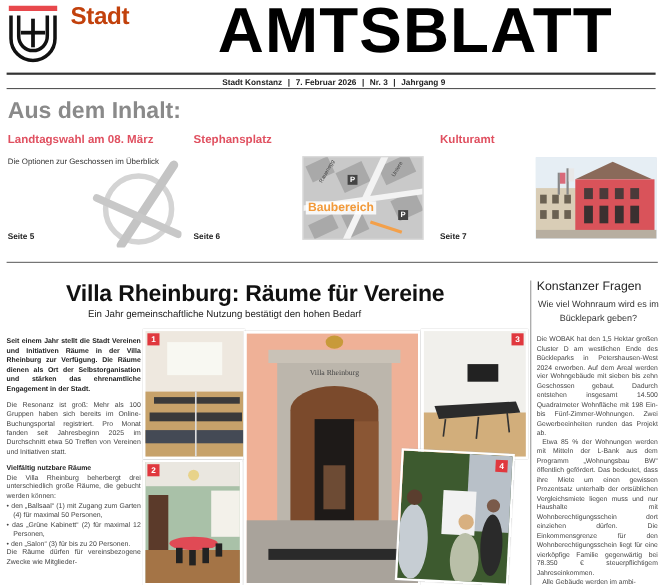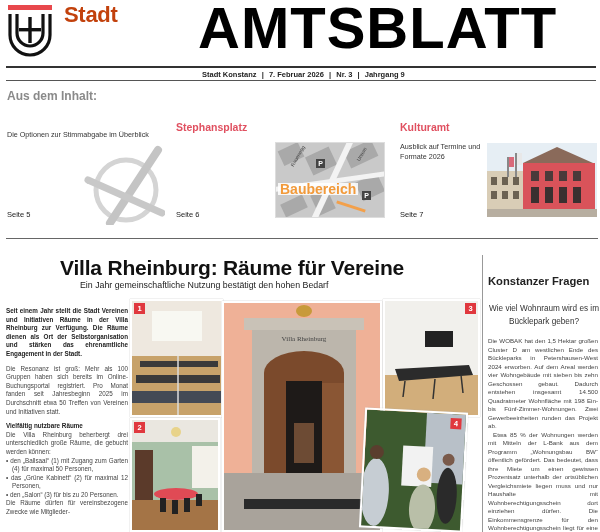--- a/index.html
+++ b/index.html
@@ -10,34 +10,34 @@
   .masthead { position: absolute; left: 0; top: 0; width: 600px; height: 64px; }
   .logo { position: absolute; left: 6px; top: 5px; width: 48px; height: 52px; }
   .logo-text { position: absolute; left: 64px; top: 3px; font-weight: 700; font-size: 22px; line-height: 23px; letter-spacing: -0.3px; color: #c2410c; }
   .title { position: absolute; left: 198px; top: -4px; font-weight: 700; font-size: 58px; letter-spacing: 1px; color: #000; line-height: 64px; }
   .rule-top { position: absolute; left: 6px; top: 66px; width: 590px; height: 2px; background: #333; }
   .issue-line { position: absolute; left: 202px; top: 70px; font-size: 7.5px; font-weight: 700; color: #222; }
   .issue-line .sep { padding: 0 3px; }
   .rule-bottom { position: absolute; left: 6px; top: 80px; width: 590px; height: 1px; background: #555; }
 
   
-  .contents-title { position: absolute; left: 7px; top: 89px; font-size: 12px; font-weight: 700; color: #8a8a8a; }
+  .contents-title { position: absolute; left: 7px; top: 89px; font-size: 21px; font-weight: 700; color: #8a8a8a; }
   .teaser { position: absolute; top: 121px; }
   .teaser .head { font-size: 10.5px; font-weight: 700; color: #e05060; white-space: nowrap; }
   .teaser .desc { font-size: 7.2px; line-height: 10px; color: #333; margin-top: 9px; }
-  .teaser .page { position: absolute; top: 89px; font-size: 7.5px; font-weight: 400; color: #222; white-space: nowrap; }
+  .teaser .page { position: absolute; top: 89px; font-size: 7.5px; font-weight: 700; color: #222; white-space: nowrap; }
   .t1 { left: 7px; width: 160px; }
   .t2 { left: 176px; width: 95px; }
   .t3 { left: 400px; width: 85px; }
 
   .ballot-x { position: absolute; left: 80px; top: 145px; width: 85px; height: 80px; }
   .map { position: absolute; left: 275px; top: 142px; width: 110px; height: 76px; background: #c9c9c9; overflow: hidden; border: 1px solid #ddd; }
   .map .blk { position: absolute; background: #a9a9a9; }
   .map .road { position: absolute; background: #f3f3f3; }
-  .map .lbl { position: absolute; left: 2px; top: 40px; font-size: 14px; font-weight: 700; color: #f29a3a; background: rgba(255,255,255,0.85); padding: 0 2px; line-height: 12px; }
+  .map .lbl { position: absolute; left: 2px; top: 40px; font-size: 11px; font-weight: 700; color: #f29a3a; background: rgba(255,255,255,0.85); padding: 0 2px; line-height: 12px; }
   .map .park { position: absolute; width: 9px; height: 9px; background: #444; color: #fff; font-size: 7px; font-weight: 700; text-align: center; line-height: 9px; }
   .map .orange-line { position: absolute; left: 60px; top: 62px; width: 30px; height: 3px; background: #f3a04a; transform: rotate(18deg); }
   .map .street { position: absolute; font-size: 5px; color: #444; transform: rotate(-60deg); }
   .kultur-photo { position: absolute; left: 487px; top: 143px; width: 110px; height: 74px; overflow: hidden; background: #dbe6ee; }
 
   .rule-mid { position: absolute; left: 6px; top: 238px; width: 592px; height: 1px; background: #666; }
 
   
   .feature-title { position: absolute; left: 60px; top: 256px; font-size: 21px; font-weight: 700; color: #111; letter-spacing: -0.2px; white-space: nowrap; }
   .feature-sub { position: absolute; left: 80px; top: 280px; font-size: 8.8px; color: #222; white-space: nowrap; }
@@ -48,22 +48,22 @@
   .col-left .subhead { font-weight: 700; color: #222; }
   .col-left ul { list-style: none; }
   .col-left li { padding-left: 6px; text-indent: -6px; }
 
   .photos { position: absolute; left: 130px; top: 297px; width: 350px; height: 235px; }
   .photo { position: absolute; overflow: hidden; border: 2px solid #fff; box-shadow: 0 0 1px #aaa; }
   .badge { position: absolute; width: 11px; height: 11px; background: #e0383e; color: #fff; font-size: 7.5px; font-weight: 700; text-align: center; line-height: 11px; z-index: 3; }
 
   
   .sidebar { position: absolute; left: 482px; top: 255px; width: 118px; height: 277px; border-left: 1px solid #999; padding-left: 5px; }
-  .sb-title { font-size: 11.2px; font-weight: 700; color: #222; white-space: nowrap; margin-top: 20px; }
-  .sb-q { font-size: 8.2px; line-height: 13px; color: #333; text-align: center; margin-top: 15px; }
+  .sb-title { font-size: 11.2px; font-weight: 400; color: #222; white-space: nowrap; }
+  .sb-q { font-size: 8.2px; line-height: 13px; color: #333; text-align: center; margin-top: 3px; }
   .sb-body { font-size: 6.2px; line-height: 8.5px; color: #444; text-align: justify; margin-top: 9px; padding-right: 2px; }
   .sb-body p { margin-bottom: 0; }
   .sb-body p + p { text-indent: 5px; }
 </style>
 </head>
 <body>
 
 <header class="masthead">
   <svg class="logo" viewBox="0 0 48 52">
     <rect x="2" y="0" width="44" height="5" fill="#e8484c"></rect>
@@ -85,21 +85,22 @@
   <span class="sep">|</span>
   <span>Nr. 3</span>
   <span class="sep">|</span>
   <span>Jahrgang 9</span>
 </div>
 <div class="rule-bottom"></div>
 
 <h2 class="contents-title">Aus dem Inhalt:</h2>
 
 <div class="teaser t1">
-  <div class="desc">Die Optionen zur Stimmabgabe im Überblick</div>
+  <div class="head">Landtagswahl am 08. März</div>
+  <div class="desc">Die Optionen zur Geschossen im Überblick</div>
   <div class="page">Seite 5</div>
 </div>
 <svg class="ballot-x" viewBox="0 0 85 80">
   <circle cx="46" cy="45" r="30" fill="none" stroke="#d4d4d4" stroke-width="5"></circle>
   <path d="M78 5 L30 78" stroke="#c4c4c4" stroke-width="8" stroke-linecap="round"></path>
   <path d="M8 35 L82 68" stroke="#c8c8c8" stroke-width="7" stroke-linecap="round"></path>
 </svg>
 
 <div class="teaser t2">
   <div class="head">Stephansplatz</div>
@@ -117,21 +118,20 @@
   <div class="street" style="left:10px;top:10px;">Rauenegg</div>
   <div class="street" style="left:78px;top:8px;">Untere</div>
   <div class="park" style="left:40px;top:16px;">P</div>
   <div class="park" style="left:86px;top:48px;">P</div>
   <div class="orange-line"></div>
   <div class="lbl">Baubereich</div>
 </div>
 
 <div class="teaser t3">
   <div class="head">Kulturamt</div>
-  <div class="desc">Ausblick auf Termine und Formate 2026</div>
   <div class="page">Seite 7</div>
 </div>
 <div class="kultur-photo">
   <svg width="110" height="74" viewBox="0 0 110 74">
     <rect width="110" height="74" fill="#e6eef4"></rect>
     <rect x="0" y="28" width="38" height="42" fill="#d9cdb6"></rect>
     <rect x="4" y="34" width="6" height="8" fill="#6b6152"></rect>
       <rect x="15" y="34" width="6" height="8" fill="#6b6152"></rect>
       <rect x="26" y="34" width="6" height="8" fill="#6b6152"></rect>
     <rect x="4" y="48" width="6" height="8" fill="#6b6152"></rect>

